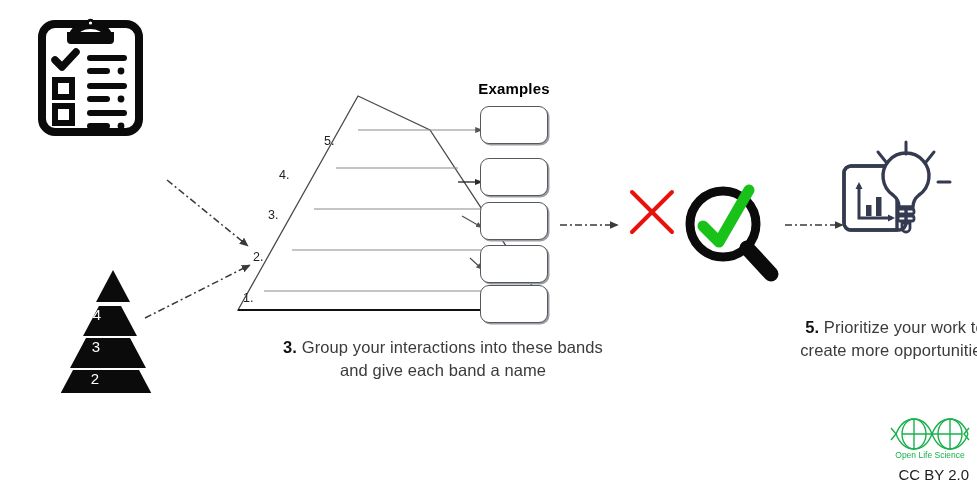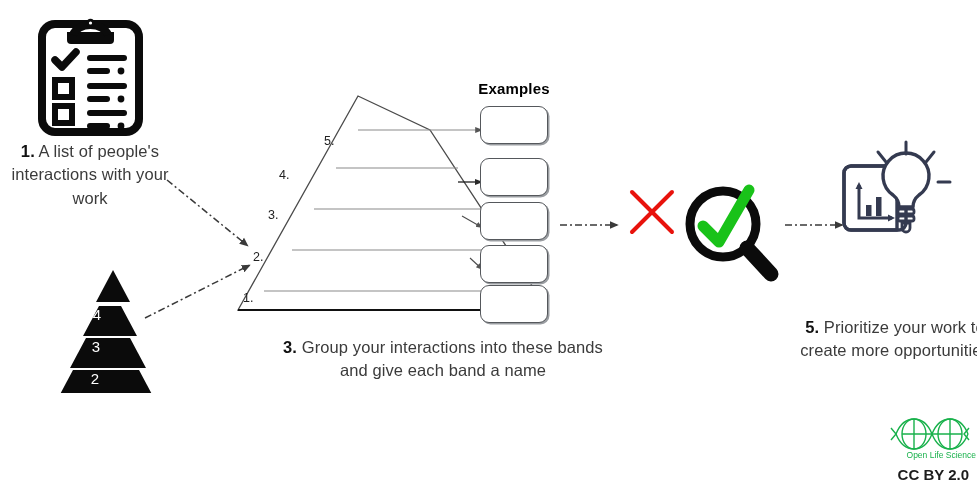--- a/index.html
+++ b/index.html
@@ -85,28 +85,27 @@
   }
 
   
   #license {
     position: absolute;
     right: 8px;
     top: 466px;
     font-size: 15px;
     color: #1c1c1c;
     font-family: "Liberation Sans", sans-serif;
-    font-weight: bold;
   }
   #logo-text {
     position: absolute;
     left: 884px;
     top: 450px;
     width: 92px;
-    text-align: right;
+    text-align: center;
     font-size: 8.5px;
     color: #18b14b;
     font-family: "Liberation Sans", sans-serif;
   }
   svg { display: block; }
 </style>
 </head>
 <body>
 
 <div id="canvas">
@@ -126,24 +125,20 @@
       <circle cx="88" cy="63" r="3.4" fill="#0b0b0b"></circle>
       <rect x="54" y="75" width="40" height="6" rx="3" fill="#0b0b0b"></rect>
       <rect x="54" y="88" width="23" height="6" rx="3" fill="#0b0b0b"></rect>
       <circle cx="88" cy="91" r="3.4" fill="#0b0b0b"></circle>
       <rect x="54" y="102" width="40" height="6" rx="3" fill="#0b0b0b"></rect>
       <rect x="54" y="115" width="23" height="6" rx="3" fill="#0b0b0b"></rect>
       <circle cx="88" cy="118" r="3.4" fill="#0b0b0b"></circle>
     </svg>
   </div>
 
-  <div class="caption" id="cap-step1">
-    <span class="num">1.</span>
-    <span class="body">A list of people's interactions with your work</span>
-  </div>
 
   <div class="abs" style="left:52px; top:268px;">
     <svg width="122" height="125" viewBox="0 0 122 125">
       <path d="M61 2 L78 34 L44 34 Z" fill="#0b0b0b"></path>
       <path d="M50 40 L72 40 L88 70 L34 70 Z" fill="#0b0b0b" transform="translate(-3,-2)"></path>
       <path d="M39 76 L83 76 L99 106 L23 106 Z" fill="#0b0b0b" transform="translate(-5,-6)"></path>
       <path d="M28 112 L94 112 L110 142 L12 142 Z" fill="#0b0b0b" transform="translate(-7,-10)"></path>
     </svg>
   </div>
   <div class="mini-label" style="left:86px; top:274px; width:22px;">5</div>

